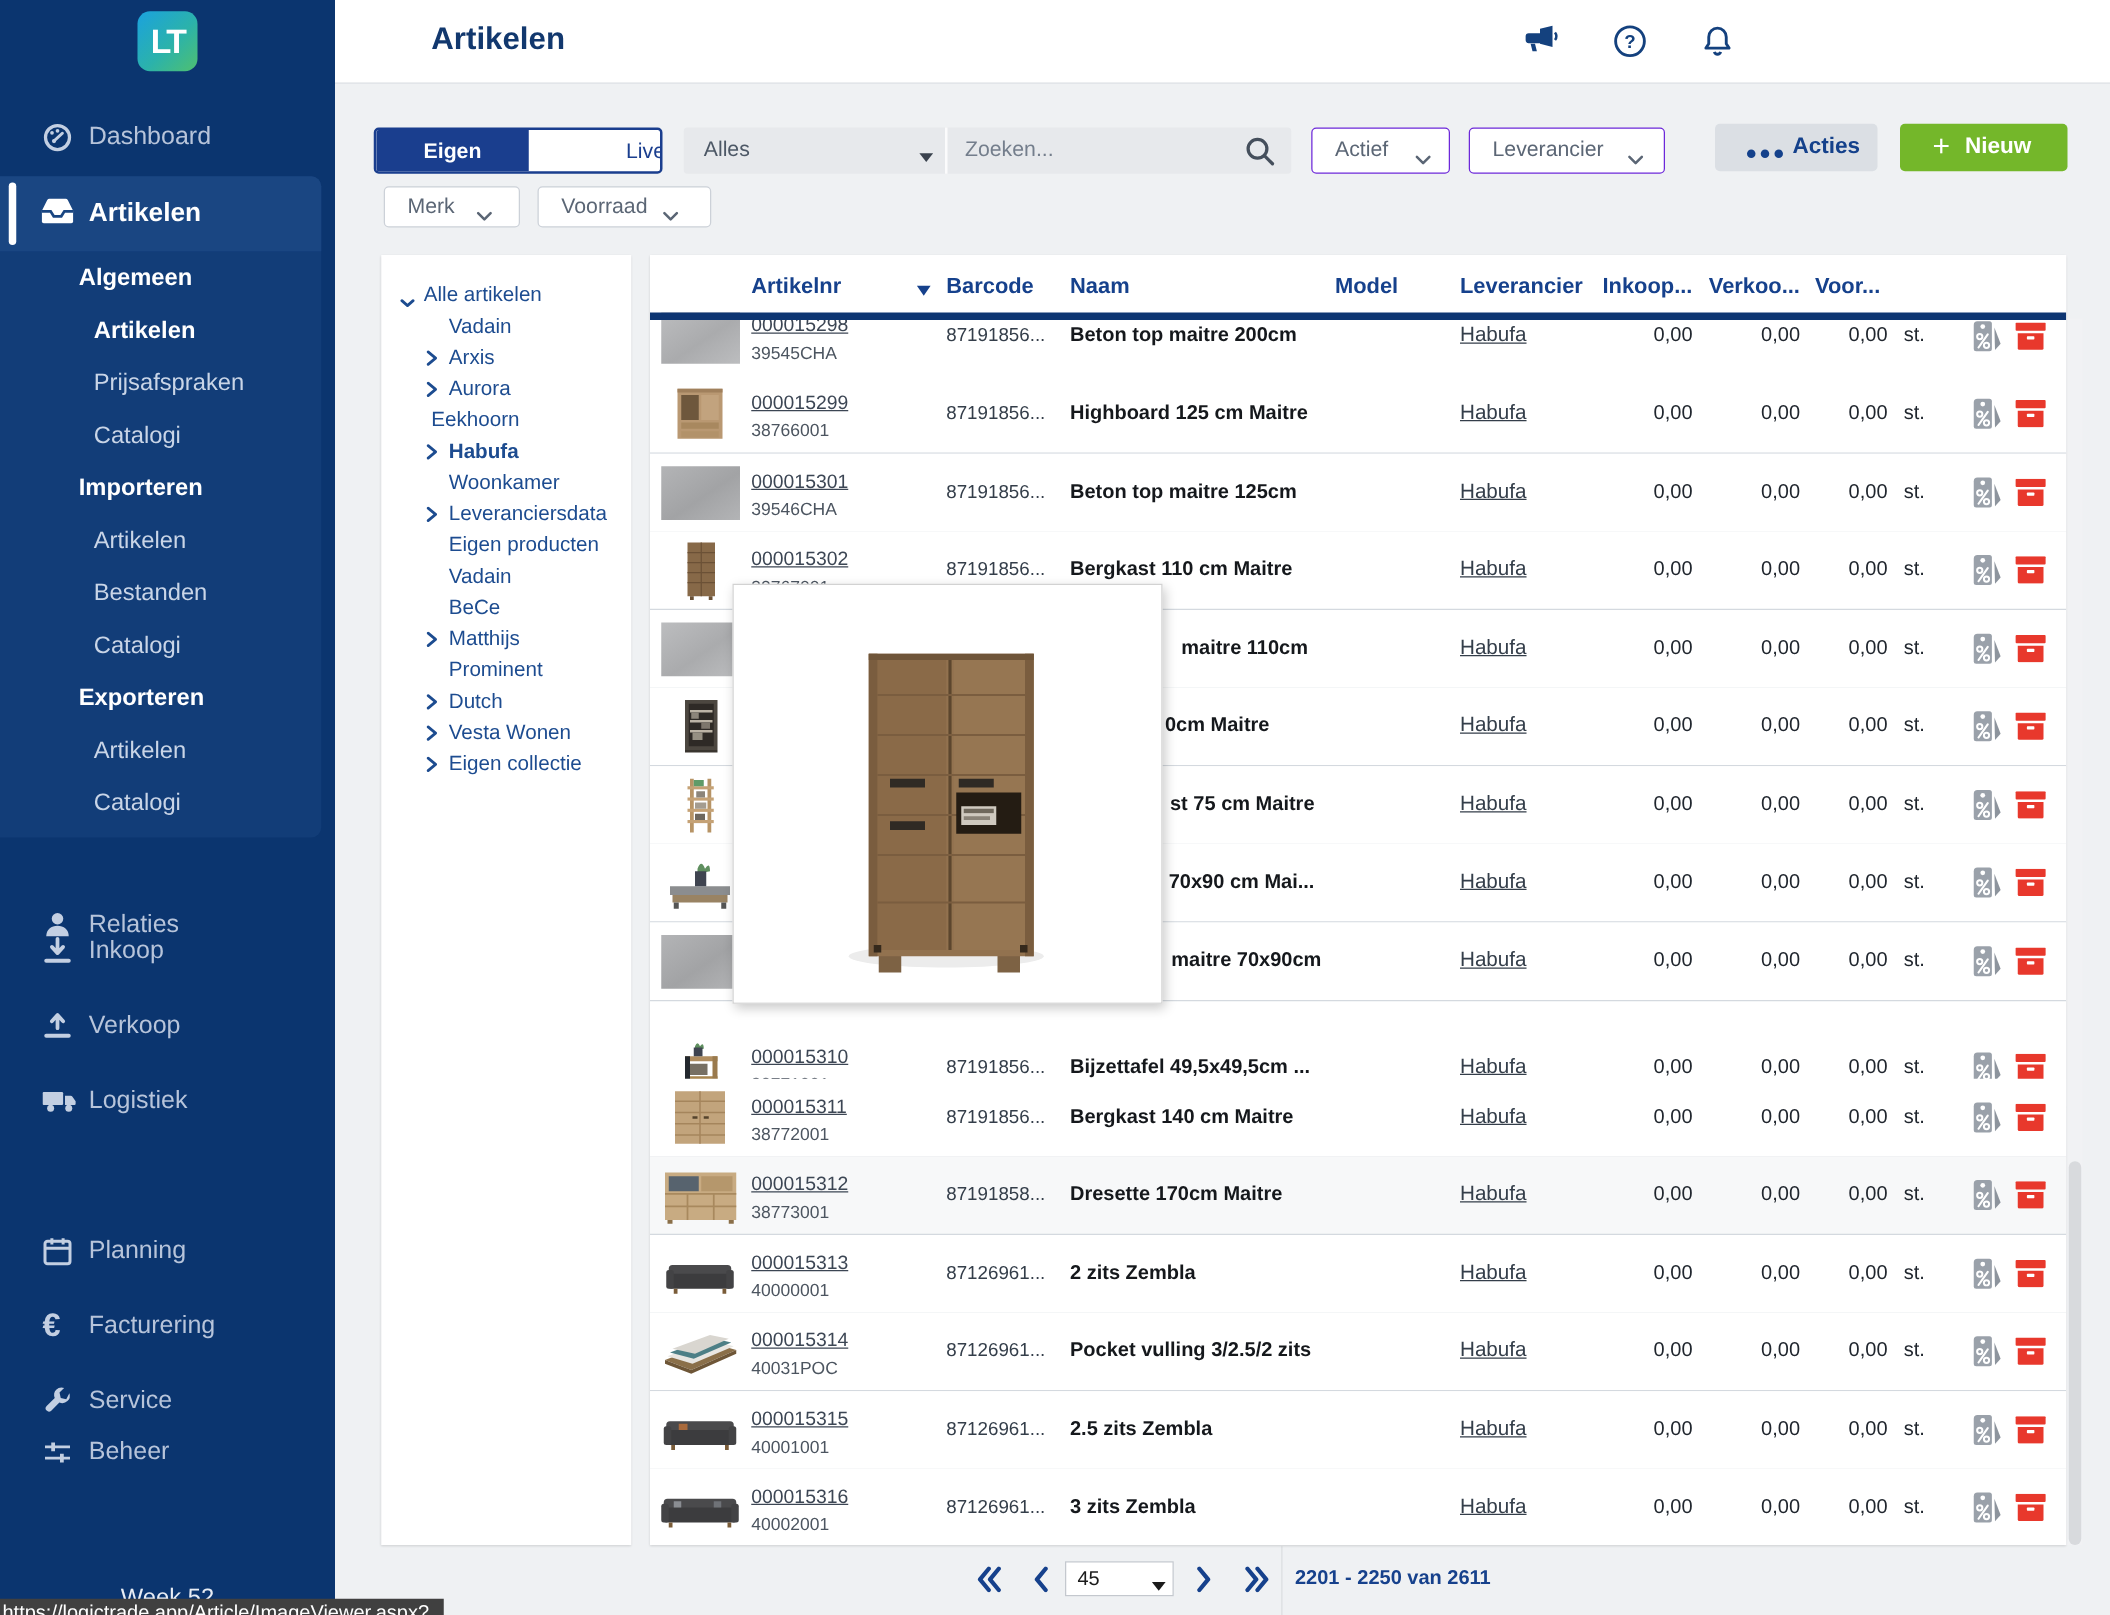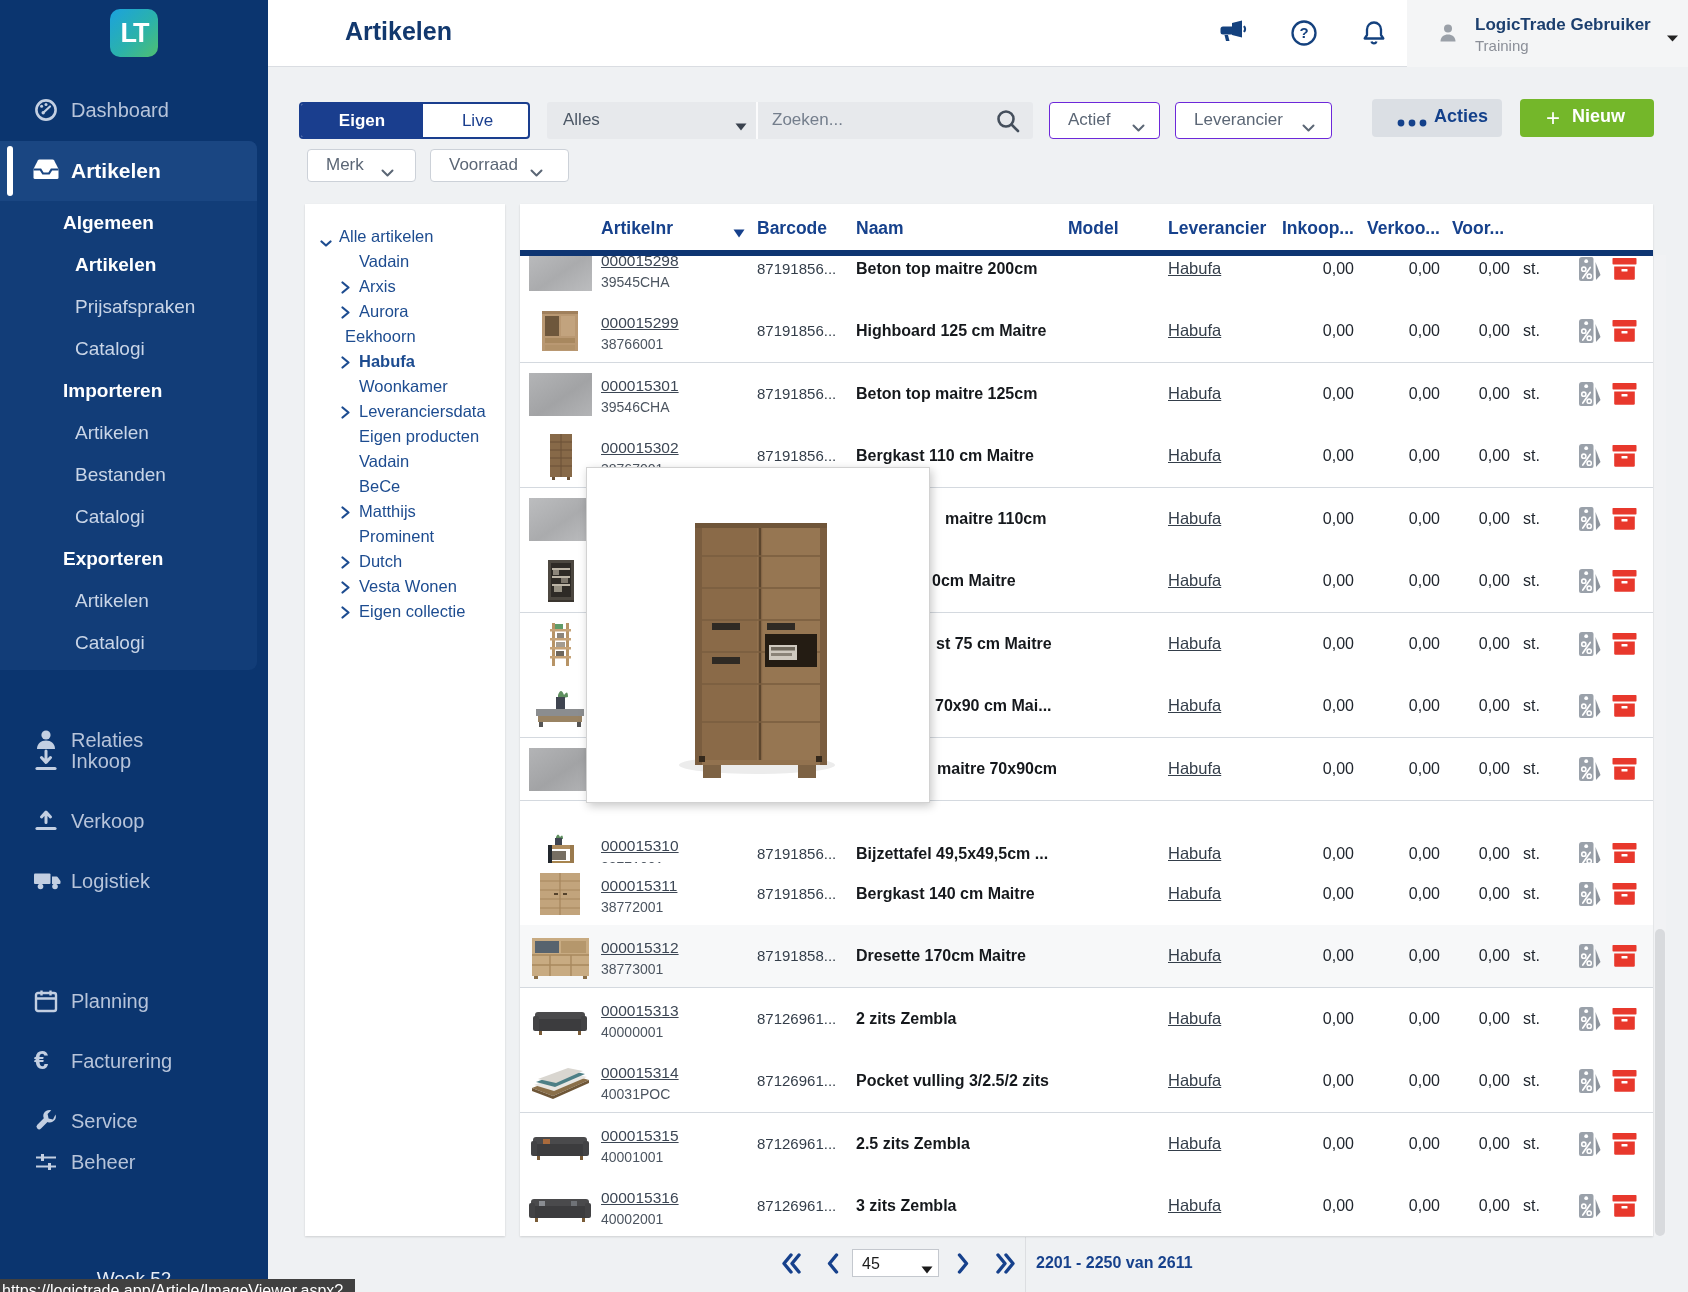--- a/index.html
+++ b/index.html
@@ -20,21 +20,21 @@
 #week{left:0;top:1268px;width:268px;text-align:center;color:#e8edf5;font-size:19px}
 
 #topbar{left:268px;top:0;width:1420px;height:67px;background:#fff;border-bottom:1px solid #dadde2;z-index:20}
 #pagetitle{left:345px;top:17px;font-size:25px;font-weight:bold;color:#12386e}
 #userpanel{left:1407px;top:0;width:281px;height:67px;background:#f4f5f6}
 .tbicon{top:19px}
 
 .seg{top:102px;height:37px;border:2px solid #1a3e8e;border-radius:4px;background:#fff;overflow:hidden}
 #segEigen{left:299px;width:231px}
 #segEigen .a{position:absolute;left:0;top:0;width:122px;height:100%;background:#1a3e8e;color:#fff;font-weight:bold;font-size:17px;text-align:center;line-height:33px}
-#segEigen .b{position:absolute;left:122px;top:0;width:109px;height:100%;color:#1a3e8e;font-size:17px;text-align:center;line-height:33px}
+#segEigen .b{position:absolute;left:122px;top:0;width:109px;height:100%;color:#1a3e8e;font-size:17px;text-align:right;line-height:33px}
 #searchwrap{left:547px;top:102px;width:486px;height:37px;background:#e7e9ec;border-radius:3px}
 #searchwrap .div{position:absolute;left:209px;top:0;width:2px;height:37px;background:#fbfbfc}
 #searchwrap .alles{position:absolute;left:16px;top:8px;font-size:17px;color:#4d5866}
 #searchwrap .zk{position:absolute;left:225px;top:8px;font-size:17px;color:#747e8c}
 .wbtn{top:102px;height:37px;background:#fff;border:1px solid #6d28d9;border-radius:4px;color:#5b6675;font-size:17px}
 .wbtn .t{position:absolute;left:18px;top:7px}
 .wbtn2{top:149px;height:33px;background:#fff;border:1px solid #ccd1d8;border-radius:4px;color:#5b6675;font-size:17px}
 .wbtn2 .t{position:absolute;left:18px;top:5px}
 #btnActies{left:1372px;top:99px;width:130px;height:38px;background:#dbdfe4;border-radius:4px;color:#14418b;font-weight:bold;font-size:18px}
 #btnNieuw{left:1520px;top:99px;width:134px;height:38px;background:#74b72a;border-radius:4px;color:#fff;font-weight:bold;font-size:18px}
@@ -83,31 +83,20 @@
         <path d="M26 7 a5 5 0 0 1 0 6" fill="none" stroke="#14417e" stroke-width="2"></path>
       </svg></span>
   <span class="abs tbicon" style="left:1023px;top:20px"><svg width="26" height="26" viewBox="0 0 26 26">
         <circle cx="13" cy="13" r="11.5" fill="none" stroke="#14417e" stroke-width="2.3"></circle>
         <text x="13" y="18" text-anchor="middle" font-size="15" font-weight="bold" fill="#14417e" font-family="Liberation Sans">?</text>
       </svg></span>
   <span class="abs tbicon" style="left:1093px;top:20px"><svg width="26" height="26" viewBox="0 0 26 26">
         <path d="M13 2.5 a7 7 0 0 1 7 7 v5.5 l2.3 3.5 H3.7 L6 15 V9.5 a7 7 0 0 1 7-7 Z" fill="none" stroke="#14417e" stroke-width="2.3" stroke-linejoin="round"></path>
         <path d="M10.5 21.5 a2.6 2.6 0 0 0 5 0" fill="none" stroke="#14417e" stroke-width="2.3"></path>
       </svg></span>
-  <div id="userpanel" class="abs" style="left:1139px">
-     <span class="abs" style="left:30px;top:22px"><svg width="22" height="22" viewBox="0 0 22 22">
-          <circle cx="11" cy="6.5" r="4" fill="#9aa0a8"></circle>
-          <path d="M3.5 19.5 c0-4.4 3.4-7 7.5-7 s7.5 2.6 7.5 7 Z" fill="#9aa0a8"></path>
-        </svg></span>
-     <span class="abs" style="left:68px;top:15px;font-size:17px;font-weight:bold;color:#1c3f6e">LogicTrade Gebruiker</span>
-     <span class="abs" style="left:68px;top:37px;font-size:15px;color:#8b8f98">Training</span>
-     <span class="abs" style="left:259px;top:29px"><svg width="13" height="9" viewBox="0 0 13 9">
-          <path d="M1 1.5 L6.5 7.5 L12 1.5 Z" fill="#222"></path>
-        </svg></span>
-  </div>
 </div>
 <div id="sidebar" class="abs">
   <div id="logo" class="abs">LT</div>
   <div class="navitem abs" style="top:80px">
       <svg width="24" height="24" viewBox="0 0 24 24">
         <circle cx="12" cy="12" r="9.6" fill="none" stroke="#c3cfe2" stroke-width="2.6"></circle>
         <circle cx="7.6" cy="8.2" r="1.5" fill="#c3cfe2"></circle>
         <circle cx="12" cy="6.6" r="1.5" fill="#c3cfe2"></circle>
         <path d="M9.5 14.5 L16 8.5" stroke="#c3cfe2" stroke-width="2.2" stroke-linecap="round"></path>
         <circle cx="9.2" cy="14.8" r="1.7" fill="#c3cfe2"></circle>

